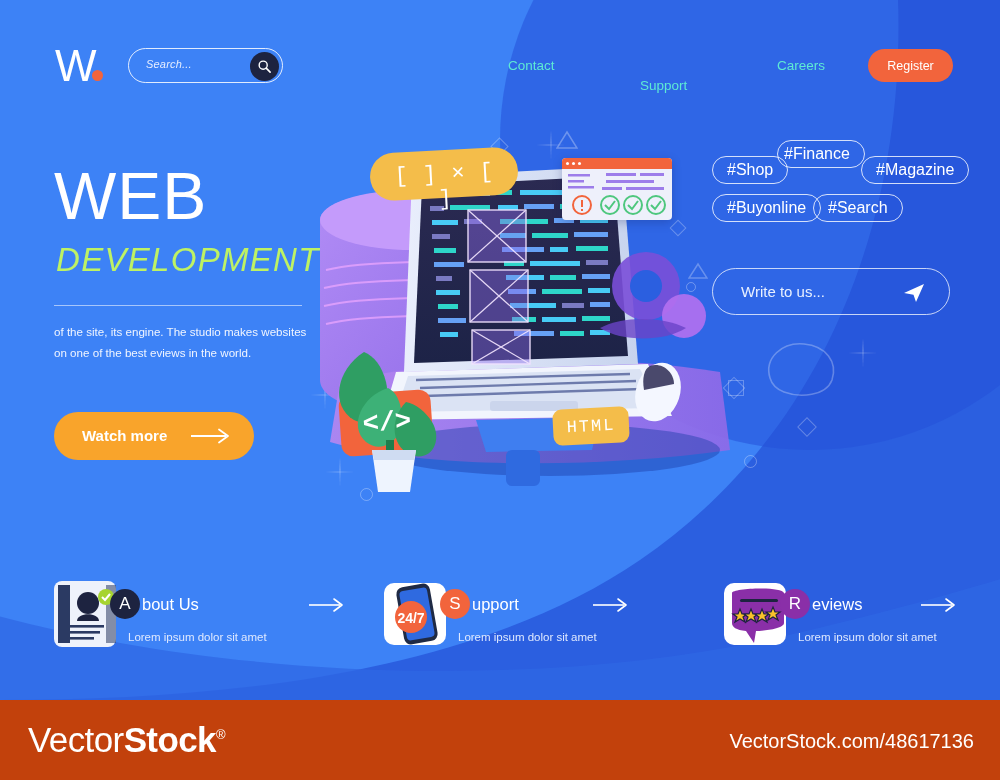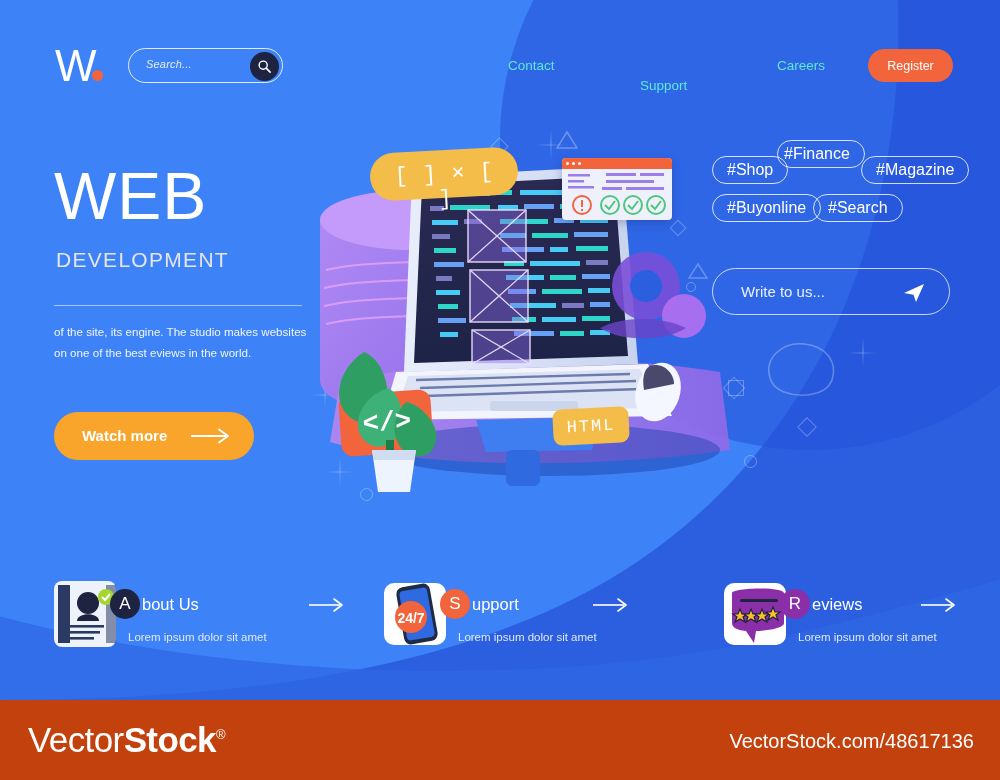--- a/index.html
+++ b/index.html
@@ -73,22 +73,22 @@
 
   .register {
     position:absolute; left:868px; top:49px; width:85px; height:33px;
     background:#f2643c; border-radius:17px; color:#fff; font-size:12.5px;
     display:flex; align-items:center; justify-content:center;
   }
 
   
   .h1 { position:absolute; left:54px; top:163px; color:#fff; font-size:66px;
         line-height:66px; font-weight:400; letter-spacing:1px; }
-  .h2 { position:absolute; left:56px; top:245px; color:#e5e5e5; font-size:21px;
-        line-height:29px; font-weight:400; letter-spacing:1.3px; }
+  .h2 { position:absolute; left:56px; top:245px; color:#bef264; font-size:33px;
+        line-height:29px; font-weight:400; letter-spacing:1.3px;font-style:italic; }
   .rule { position:absolute; left:54px; top:305px; width:248px; height:1.4px;
           background:rgba(255,255,255,.55); }
   .para { position:absolute; left:54px; top:322px; width:270px; color:#f0f5ff;
           font-size:11.6px; line-height:20.5px; }
 
   .cta {
     position:absolute; left:54px; top:412px; width:200px; height:48px;
     background:#f9a42b; border-radius:24px;font-weight:bold;
   }
   .cta .lbl { position:absolute; left:28px; top:15px; color:#fff; font-size:15px; }

